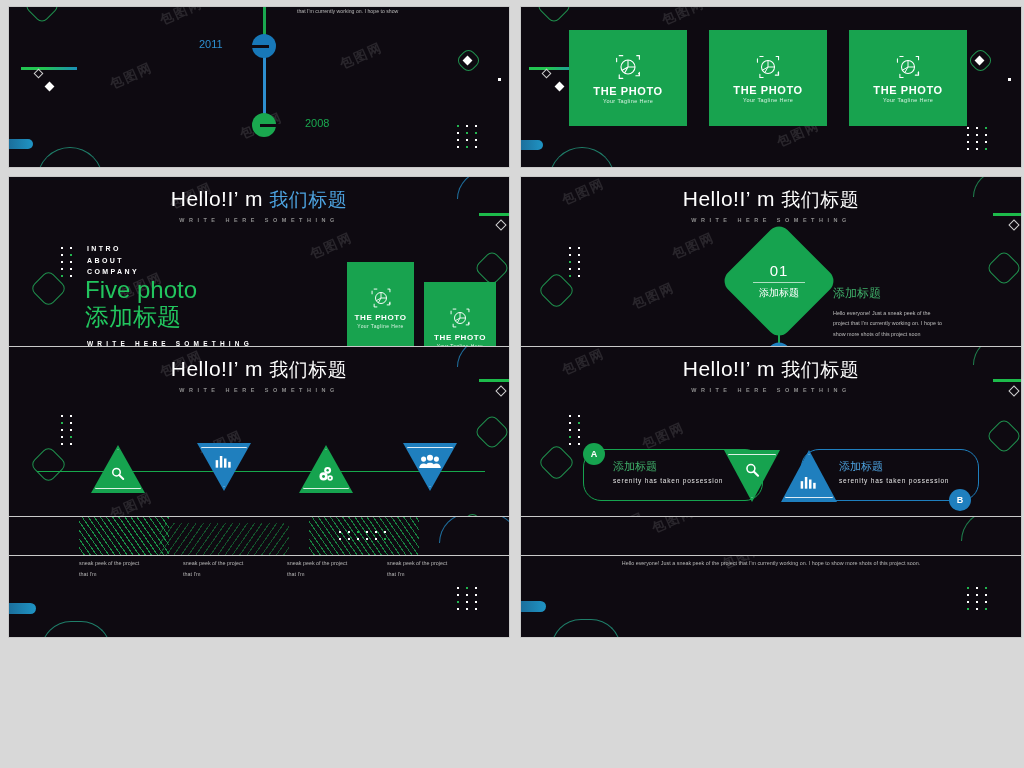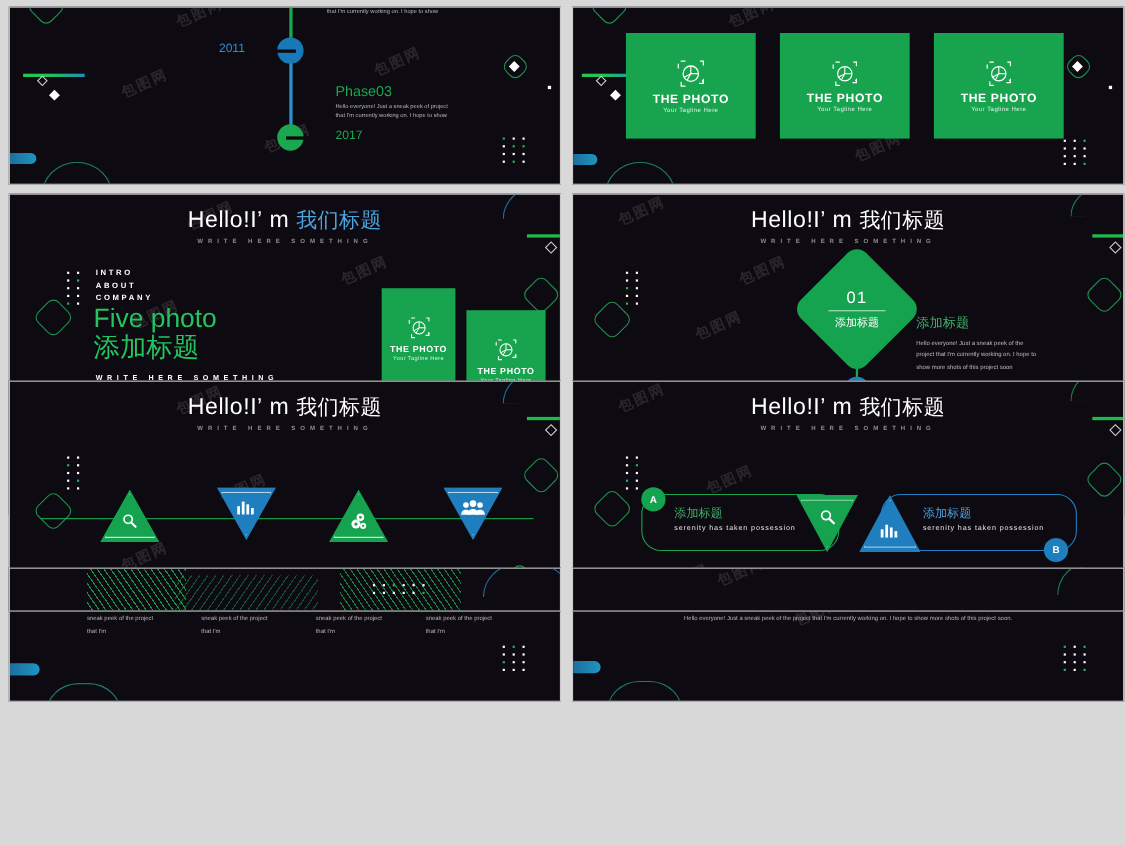--- a/index.html
+++ b/index.html
@@ -189,28 +189,23 @@
 
     <div class="tl-vline" style="left:254px;top:-10px;height:48px;background:#1aa84f;"></div>
     <div class="tl-vline" style="left:254px;top:38px;height:80px;background:#2e8fd0;"></div>
 
     <div class="tl-node" style="left:243px;top:27px;width:24px;height:24px;background:#1878b8;"></div>
     <div class="tl-h" style="left:216px;top:38px;width:44px;background:#0e0a11;"></div>
     <div class="tl-year" style="left:190px;top:31px;color:#2e8fd0;">2011</div>
 
     <div class="tl-node" style="left:243px;top:106px;width:24px;height:24px;background:#1aa84f;"></div>
     <div class="tl-h" style="left:251px;top:117px;width:44px;background:#0e0a11;"></div>
-    <div class="tl-year" style="left:296px;top:110px;color:#1aa84f;">2017</div>
-
-
-    <div class="tl-ph" style="left:296px;top:68px;width:128px;">
-      <div class="ph-t" style="color:#1aa84f;">Phase03</div>
-      <div class="ph-b"><span>Hello everyone! Just a sneak peek of project</span><br>
-        <span>that I'm currently working on. I hope to show</span></div>
-    </div>
+    <div class="tl-year" style="left:296px;top:110px;color:#1aa84f;">2008</div>
+
+
 
     <div class="tl-ph" style="left:288px;top:-8px;width:130px;">
       <div class="ph-b" style="margin-top:0">
         <br>
         <span>that I'm currently working on. I hope to show</span></div>
     </div>
   </div>
 
   <div class="slide r1">
     <div class="wm">

